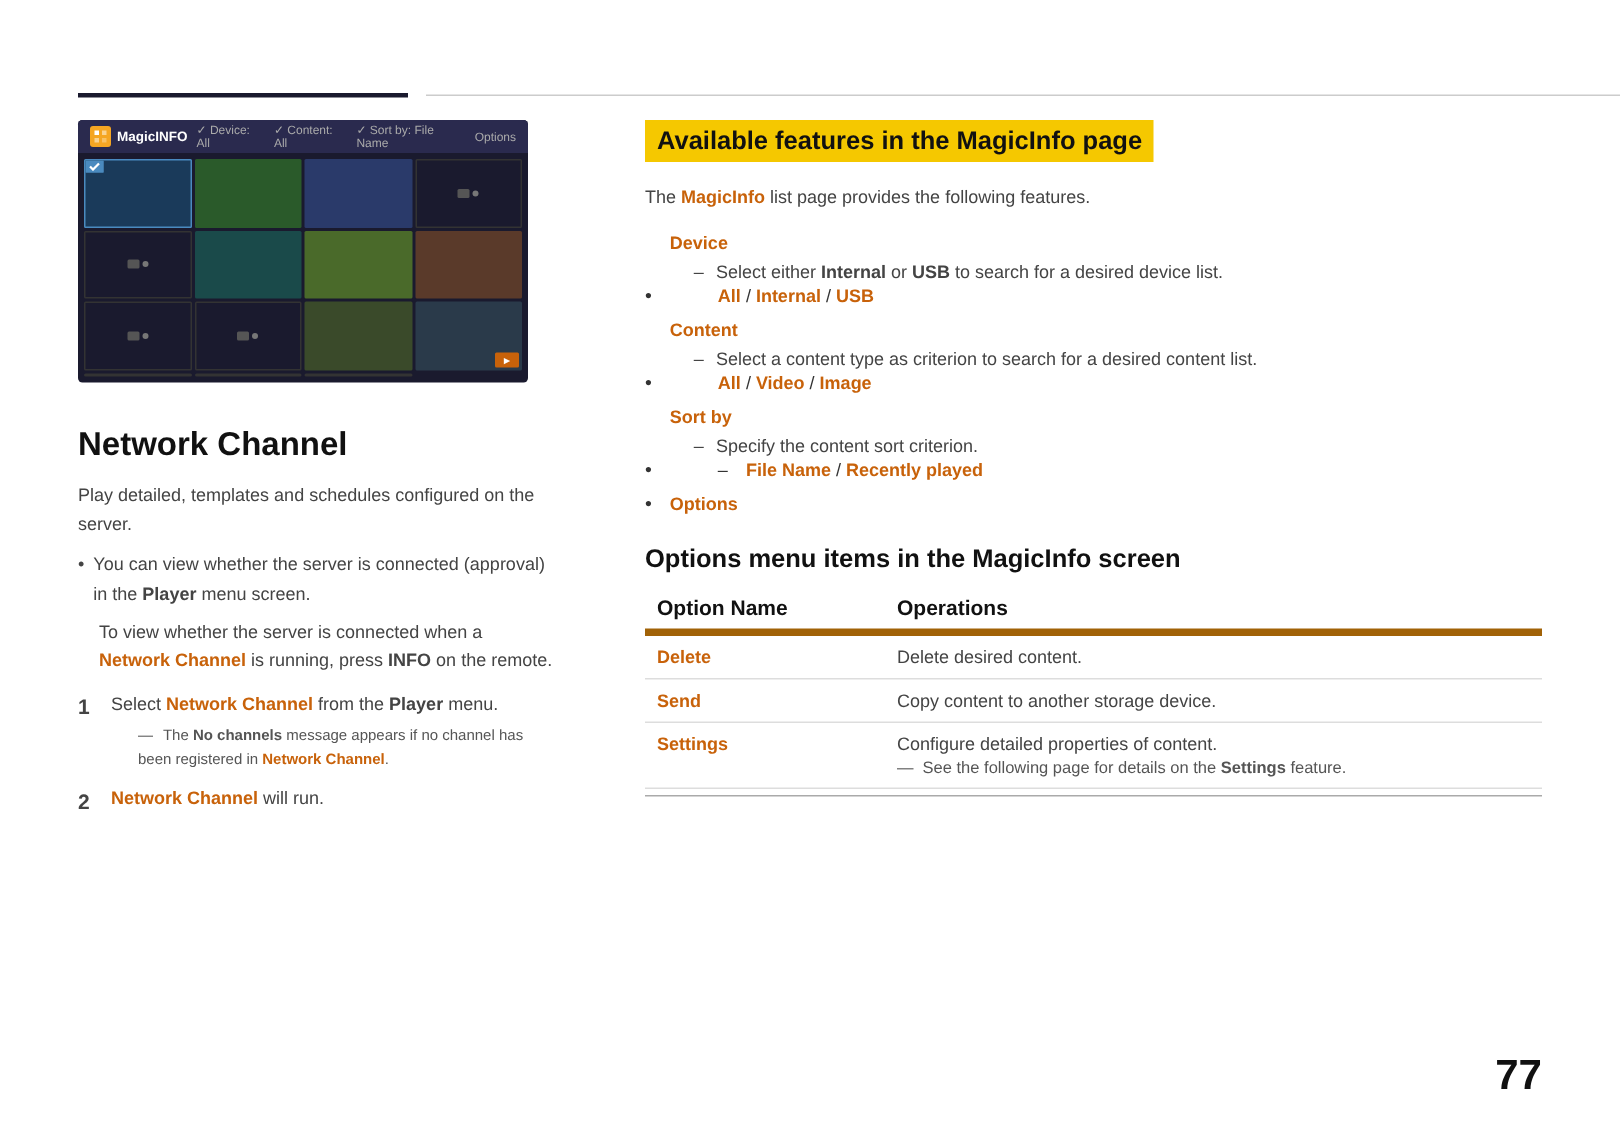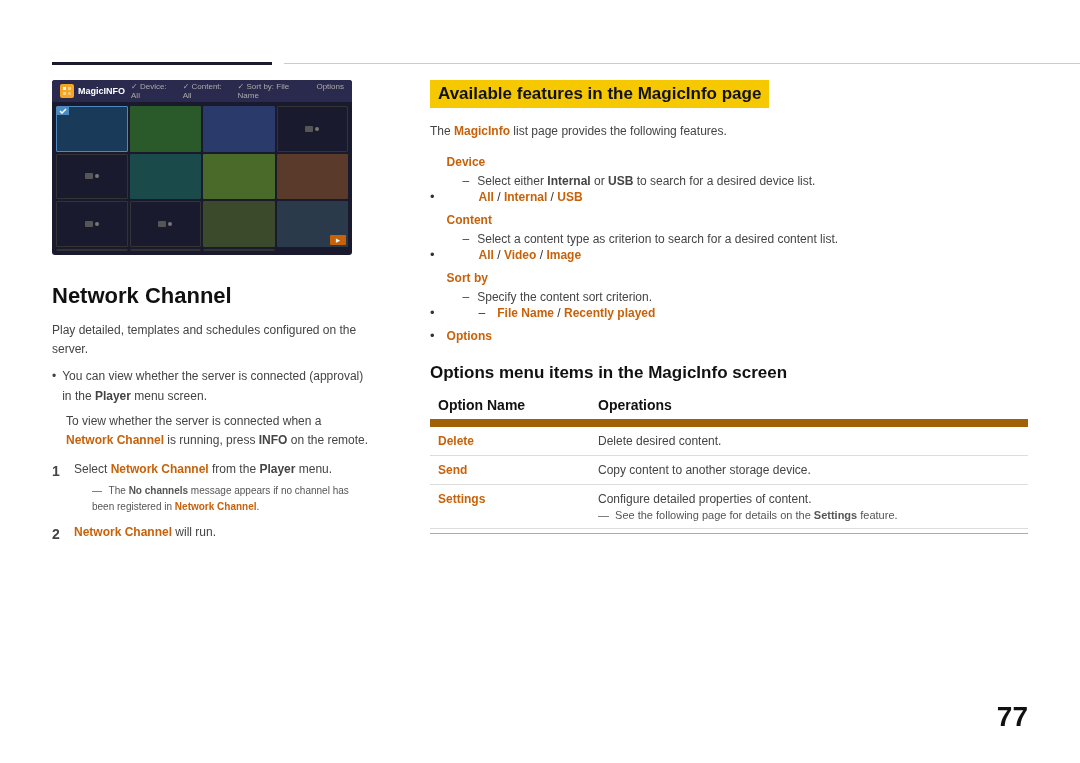--- a/index.html
+++ b/index.html
@@ -82,20 +82,21 @@
     }
     .logo-text {
       color: #fff;
       font-size: 9px;
       font-weight: bold;
     }
     .topbar-filters {
       display: flex;
       gap: 8px;
       margin-left: auto;
+      align-items: center;
     }
     .topbar-filter {
       color: #aaa;
       font-size: 8px;
     }
     .screenshot-grid {
       display: grid;
       grid-template-columns: repeat(4, 1fr);
       grid-template-rows: repeat(3, 1fr);
       gap: 2px;
@@ -240,21 +241,21 @@
       font-size: 17px;
       font-weight: bold;
       color: #111;
       margin-bottom: 8px;
     }
     .options-table {
       width: 100%;
       border-collapse: collapse;
     }
     .options-table thead tr {
-      border-bottom: 8px solid #a16207;
+      border-bottom: 5px solid #a16207;
     }
     .options-table th {
       text-align: left;
       padding: 6px 8px;
       font-size: 14px;
       font-weight: bold;
       color: #111;
     }
     .options-table tbody tr {
       border-bottom: 1px solid #ddd;

